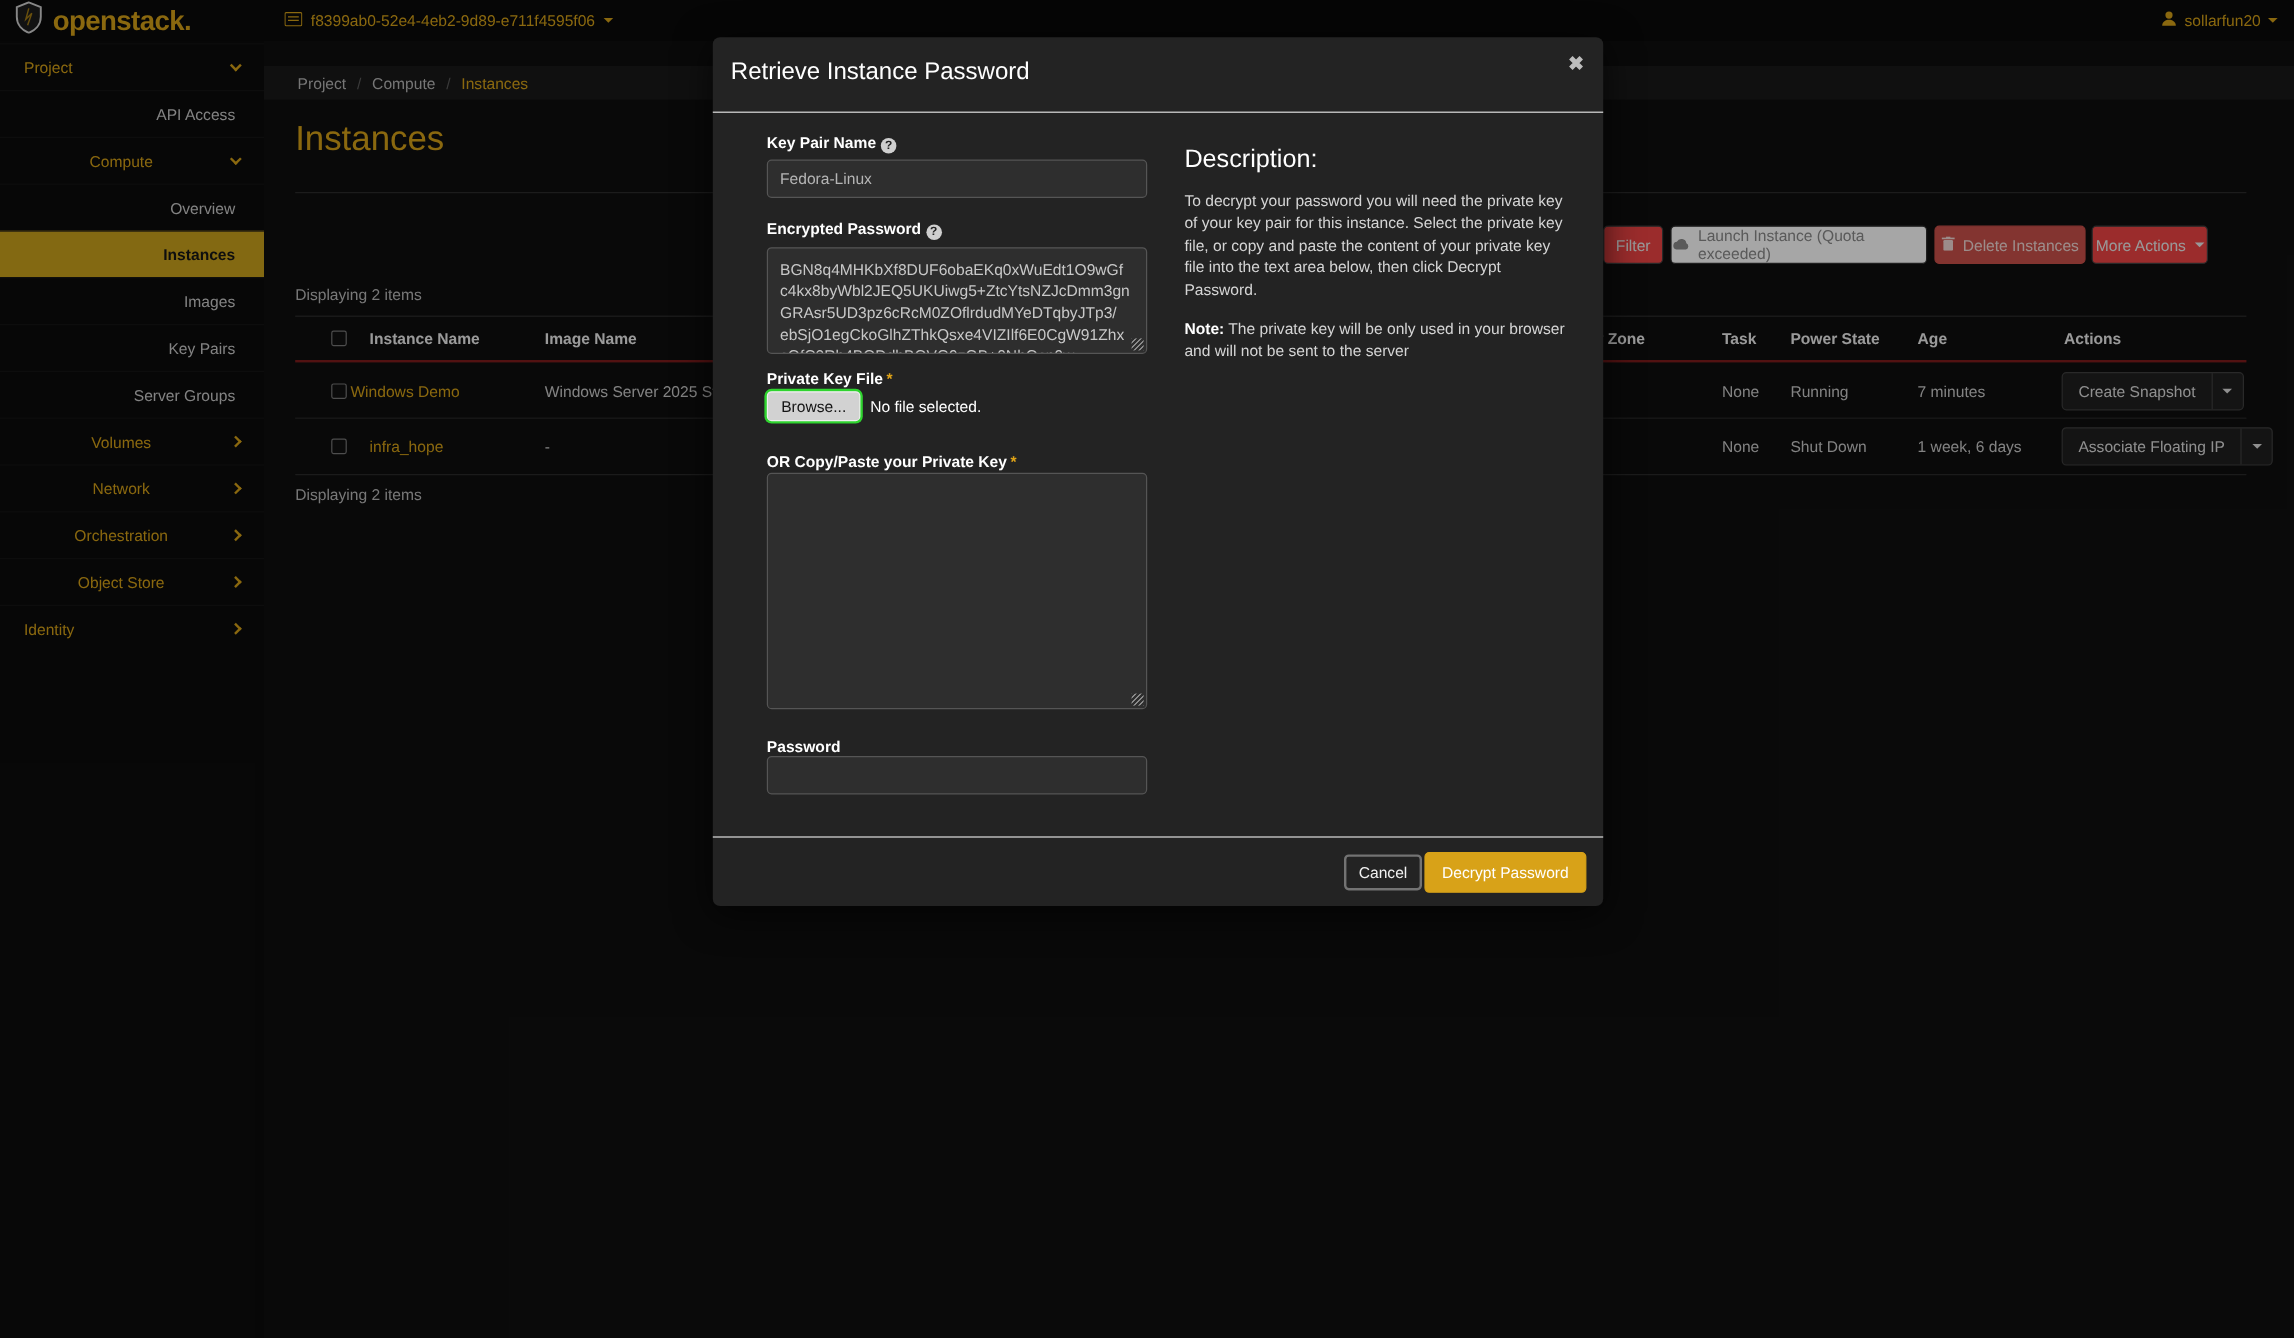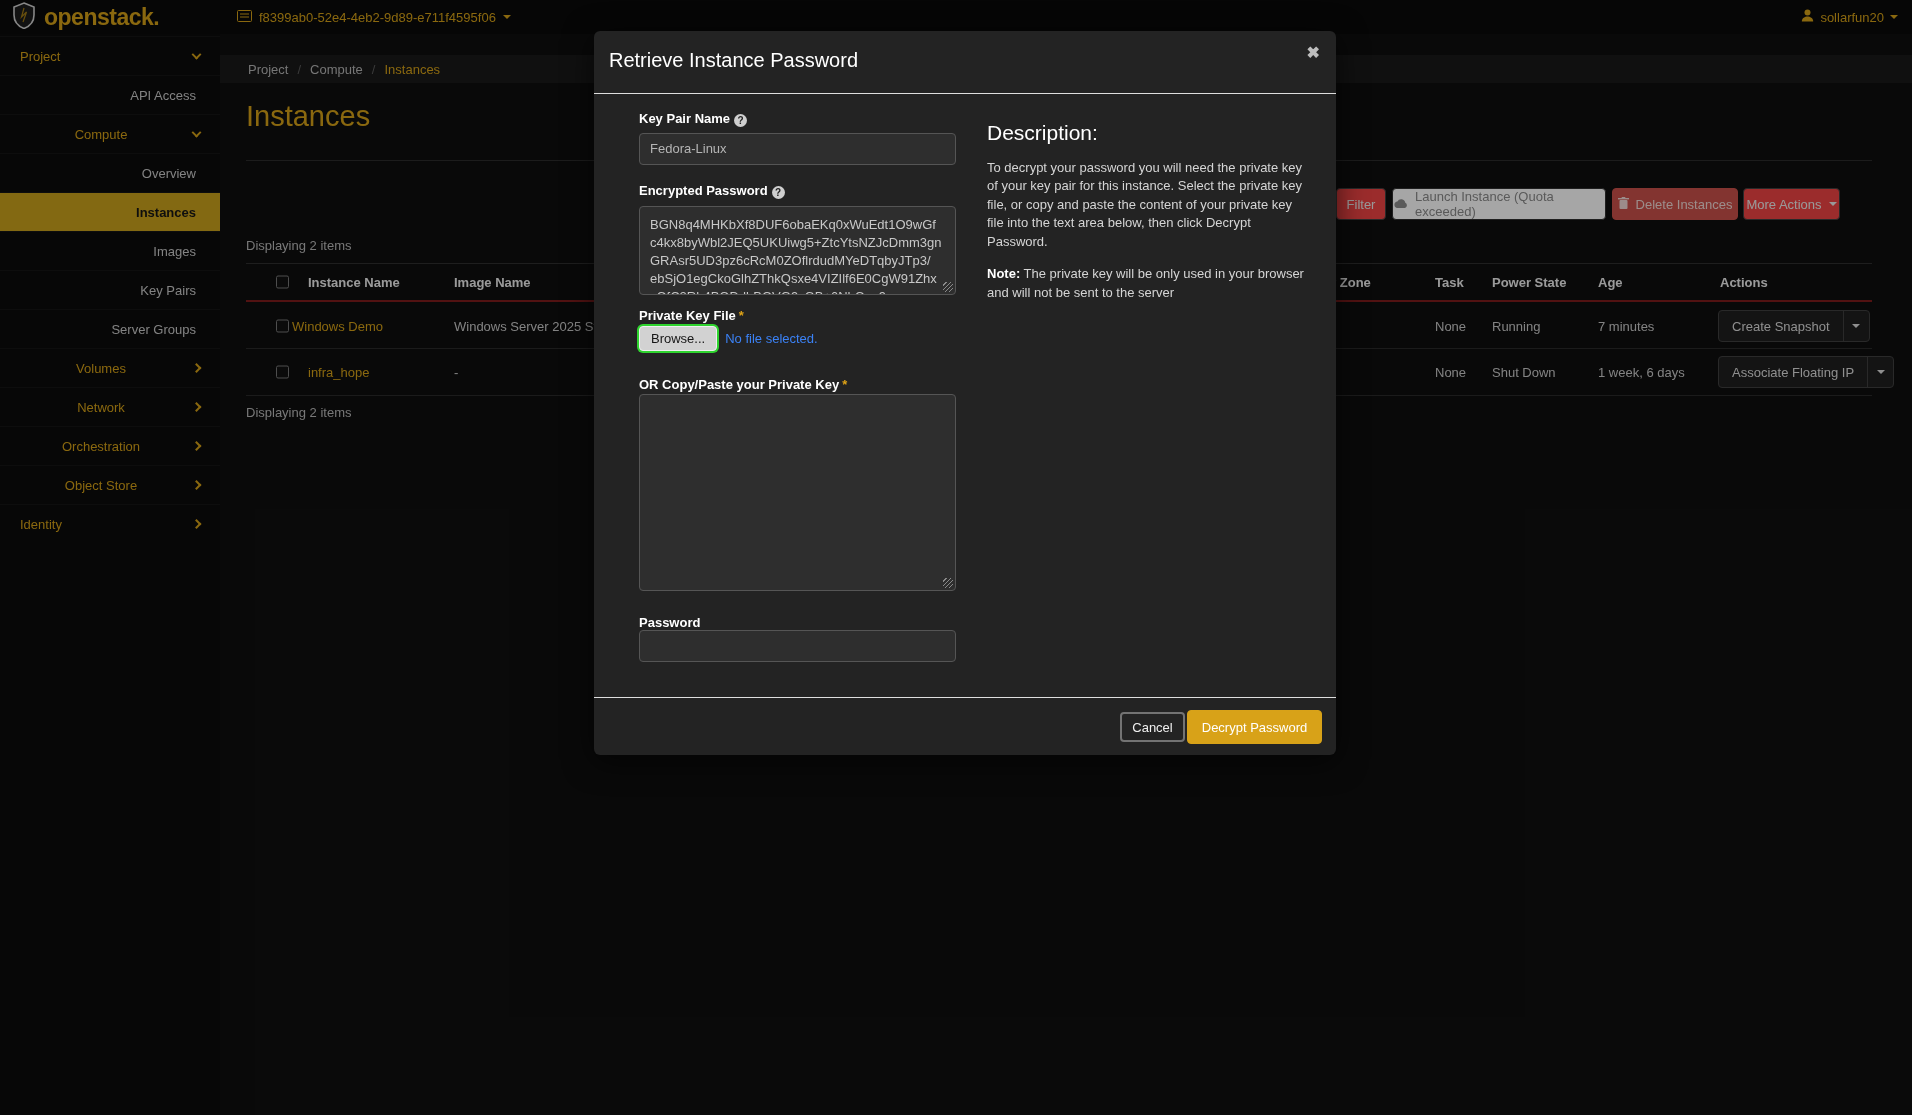--- a/index.html
+++ b/index.html
@@ -77,21 +77,21 @@
   .kp-input { top:102px; height:32px; line-height:30px; padding:0 10px; }
   .enc-area { top:175px; height:89px; padding:9px 10px 0 10px; overflow:hidden; }
   .enc-line { font-size:13px; line-height:18px; color:#c8c8c8; white-space:nowrap; }
   .paste-area { top:363px; height:197px; }
   .pw-input { top:599px; height:32px; }
   .resize-corner { position:absolute; right:2px; bottom:2px; width:10px; height:10px;
     background:repeating-linear-gradient(135deg, transparent 0 2px, #8a8a8a 2px 3px); }
 
   .file-row { position:absolute; left:45px; top:295px; display:flex; align-items:center; gap:8px; }
   .browse-btn { background:#d2d2d2; color:#151515; font-size:13px; padding:4px 11px; border:1px solid #efefef; border-radius:4px; box-shadow:0 0 0 2px #2fd42f; cursor:pointer; }
-  .no-file { color:#3b82f6; font-size:13px; }
+  .no-file { color:#ffffff; font-size:13px; }
 
   .desc-col { position:absolute; left:393px; top:90px; width:322px; }
   .desc-title { font-size:21px; color:#fff; margin-bottom:14px; }
   .desc-body { font-size:13px; line-height:1.42; color:#d5d5d5; margin-bottom:14px; }
   .desc-note { font-size:13px; line-height:1.42; color:#d5d5d5; }
   .desc-note b { color:#fff; }
 
   .modal-footer-btn { position:absolute; font-size:13px; border-radius:4px; cursor:pointer; display:flex; align-items:center; justify-content:center; }
   .cancel-btn { left:526px; top:681px; width:65px; height:30px; background:#232323; border:2px solid #737373; color:#f0f0f0; }
   .decrypt-btn { left:593px; top:679px; width:135px; height:34px; background:#d8a218; border:1px solid #d8a218; color:#fff; }

